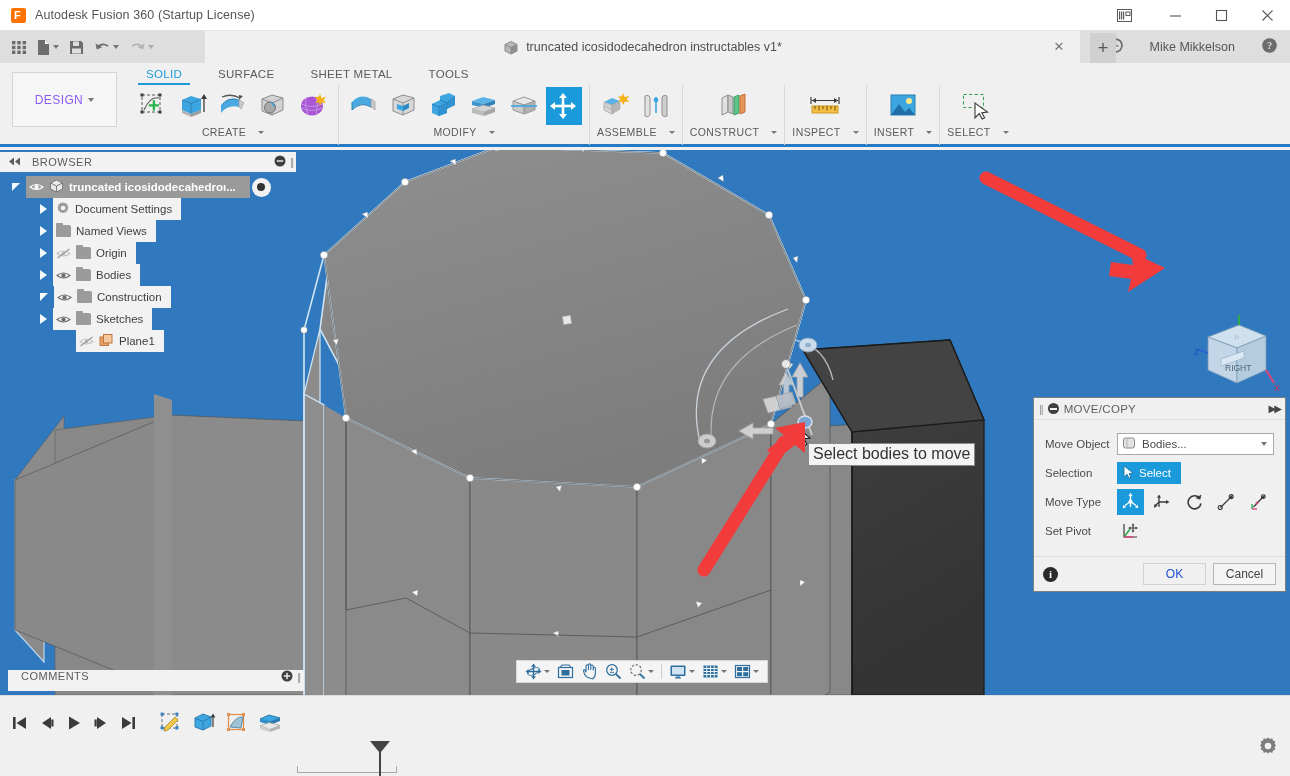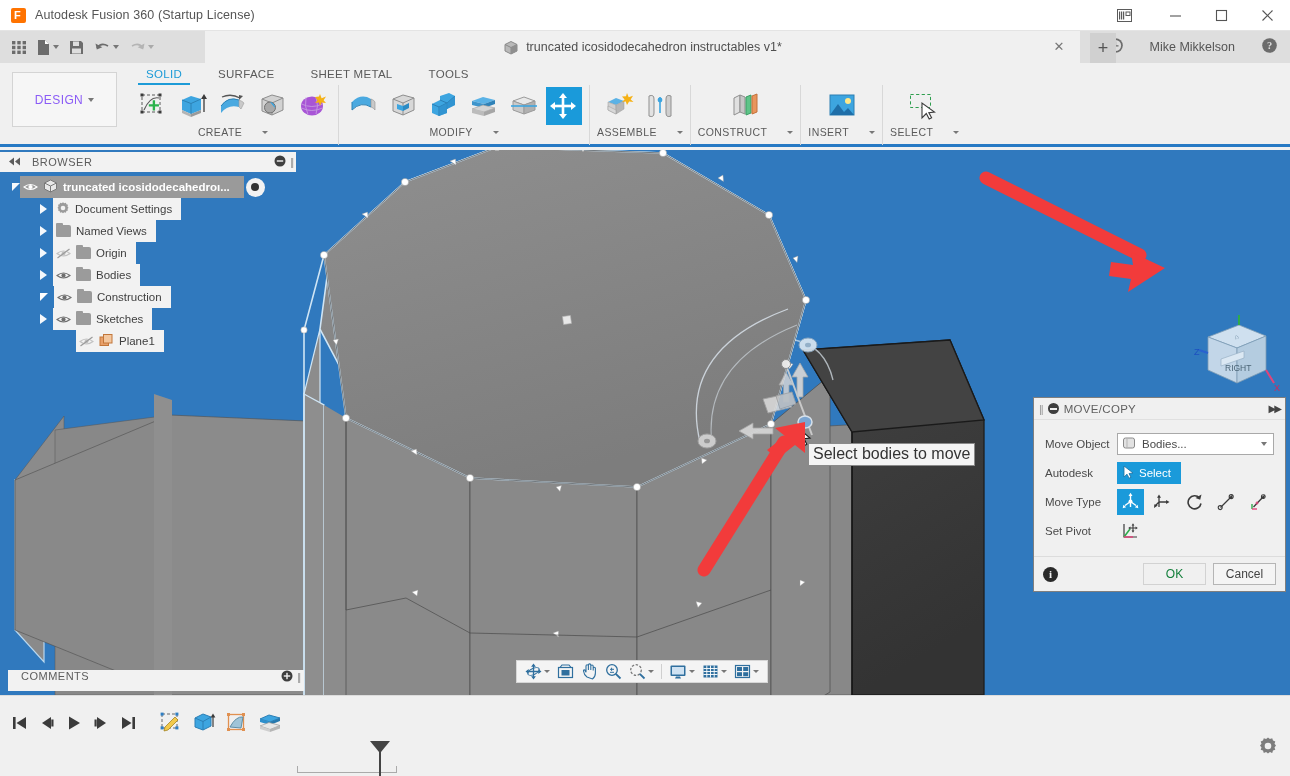--- a/index.html
+++ b/index.html
@@ -76,21 +76,21 @@
   .rtab { padding:5px 18px 4px 18px; font-size:11.5px; color:#5a5a5a; letter-spacing:.3px; position:relative; }
   .rtab.active { color:#1d9bd7; }
   .rtab.active::after { content:""; position:absolute; left:10px; right:10px; bottom:-1px; height:2.5px; background:#1d9bd7; }
 
   #panels { position:absolute; left:128px; top:22px; display:flex; height:60px; }
   .panel { display:flex; flex-direction:column; align-items:center; position:relative; padding:0 7px; }
   .panel + .panel { border-left:1px solid #d8d8d8; }
   .pitems { display:flex; align-items:flex-start; gap:4px; height:40px; padding-top:2px;}
   .pitem { width:36px; height:38px; display:flex; align-items:center; justify-content:center; }
   .pitem.active { background:#1a9ada; }
-  .plabel { font-size:10.5px; color:#5a5a5a; letter-spacing:.4px; display:flex; align-items:center; gap:20px; margin-top:1px; }
+  .plabel { font-size:10.5px; color:#5a5a5a; letter-spacing:.4px; display:flex; align-items:center; gap:12px; margin-top:1px; }
 
   
   #main { position:absolute; left:0; top:150px; width:1290px; height:545px; background:#3079be; overflow:hidden; }
 
   
   #browser {
     position:absolute; left:0; top:2px; width:296px;
     font-size:11.5px;
   }
   #browser-hdr {
@@ -168,21 +168,21 @@
     background:#1a9ada; color:#fff; height:22px; padding:0 10px 0 6px;
     display:flex; align-items:center; gap:4px; font-size:11.5px;
   }
   .mtbtn { width:27px; height:26px; display:flex; align-items:center; justify-content:center; }
   .mtbtn.active { background:#1a9ada; }
   #dlg-foot { height:34px; display:flex; align-items:center; padding:0 9px; gap:7px; }
   #info-ic { width:15px;height:15px;border-radius:50%;background:#2a2a2a;color:#f0f0f0;
              font-size:11px;font-weight:bold;display:flex;align-items:center;justify-content:center; font-family:"Liberation Serif",serif;}
   .dbtn { height:22px; min-width:63px; border:1px solid #b5b5b5; background:#f4f4f4;
           display:flex;align-items:center;justify-content:center; font-size:12px; color:#444; }
-  .dbtn.disabled { color:#15803d; border-color:#d2d2d2; background:#f0f0f0;}
+  .dbtn.disabled { color:#1d4ed8; border-color:#d2d2d2; background:#f0f0f0;}
   #okbtn { margin-left:auto; }
 
   
   #timeline { position:absolute; left:0; top:695px; width:1290px; height:81px; background:#f0f0f0; border-top:1px solid #dcdcdc;}
   #tl-inner { display:flex; align-items:center; height:54px; padding-left:8px; gap:3px; }
   .tlbtn { width:24px; height:26px; display:flex; align-items:center; justify-content:center; }
   #tl-feats { display:flex; align-items:flex-end; margin-left:14px; gap:5px; position:relative; }
   .feat { width:28px;height:28px; display:flex;align-items:center;justify-content:center; }
   #tl-bracket { position:absolute; left:140px; top:57px; width:100px; height:7px;
                 border-left:1px solid #aaa;border-right:1px solid #aaa;border-bottom:1px solid #aaa;}
@@ -476,20 +476,38 @@
             <path d="M21 4 L26 2 L26 20 L21 22z" fill="#e8955c" stroke="#c3713b"></path>
           </svg>
         </div>
       </div>
       <div class="plabel">
           <span>CONSTRUCT</span>
           <span class="caret sm"></span>
         </div>
     </div>
 
+    <div class="panel">
+      <div class="pitems">
+        <div class="pitem">
+          <svg width="32" height="28" viewBox="0 0 32 28">
+            <path d="M2 5 v7 M30 5 v7 M3 8.5 h26" stroke="#3b3b3b" stroke-width="1.2"></path>
+            <path d="M3 8.5 l4-2.5 v5z M29 8.5 l-4-2.5 v5z" fill="#3b3b3b"></path>
+            <rect x="3" y="14" width="26" height="7" fill="#f5c043" stroke="#c99a1f"></rect>
+            <g stroke="#6b5310">
+                <path d="M6 14 v3.2 M10 14 v4.5 M14 14 v3.2 M18 14 v4.5 M22 14 v3.2 M26 14 v4.5"></path>
+              </g>
+          </svg>
+        </div>
+      </div>
+      <div class="plabel">
+          <span>INSPECT</span>
+          <span class="caret sm"></span>
+        </div>
+    </div>
 
     <div class="panel">
       <div class="pitems">
         <div class="pitem">
           <svg width="30" height="28" viewBox="0 0 30 28">
             <rect x="3" y="3" width="24" height="20" fill="#3da5e0" stroke="#2d7fb1"></rect>
             <circle cx="21" cy="9" r="3" fill="#ffe88a"></circle>
             <path d="M3 23 L11 12 L17 20 L21 16 L27 23z" fill="#1f6ea8"></path>
           </svg>
         </div>
@@ -703,21 +721,21 @@
         </span>
         <span style="color:#9a9a9a;letter-spacing:-2px;font-size:11px;">||</span>
       </span>
     </div>
 
     <div class="tree">
 
       <div class="trow" style="padding-left:12px">
         <span class="tri open" style="border-left:0;border-right:0;border-top:0;width:0;height:0;
                      border-left:8px solid #ffffff;border-bottom:8px solid transparent;border-top:0;transform:rotate(0deg)"></span>
-        <div class="tchip sel" style="">
+        <div class="tchip sel" style="margin-left:6px">
           <span class="eye">
             <svg width="15" height="10" viewBox="0 0 15 10">
                 <path d="M1 5 q6.5-5 13 0 q-6.5 5-13 0z" fill="none" stroke="#ffffff" stroke-width="1.1"></path>
                 <circle cx="7.5" cy="5" r="2.1" fill="#ffffff"></circle>
               </svg>
           </span>
           <span>
             <svg width="15" height="14" viewBox="0 0 15 14">
                 <path d="M1.5 4 L7.5 1 L13.5 4 L13.5 10 L7.5 13 L1.5 10z" fill="#e8e8e8" stroke="#7a7a7a"></path>
                 <path d="M1.5 4 L7.5 7 L13.5 4 M7.5 7 L7.5 13" fill="none" stroke="#7a7a7a"></path>
@@ -929,21 +947,21 @@
                 <rect x="1.5" y="2" width="11" height="10" rx="2" fill="#e2e2e2" stroke="#8a8a8a"></rect>
                 <path d="M5 2 v10" stroke="#b5b5b5"></path>
               </svg>
           </span>
           <span>Bodies...</span>
           <span class="scar caret"></span>
         </div>
       </div>
 
       <div class="frow">
-        <div class="flabel">Autodesk</div>
+        <div class="flabel">Selection</div>
         <div class="selbtn">
           <span>
             <svg width="12" height="14" viewBox="0 0 12 14">
                 <path d="M1 1 L1 12 L4 9.2 L6.1 13.2 L8 12.3 L6 8.5 L10 8z" fill="#ffffff" stroke="#1c6f9e" stroke-width=".8"></path>
               </svg>
           </span>
           <span>Select</span>
         </div>
       </div>
 

